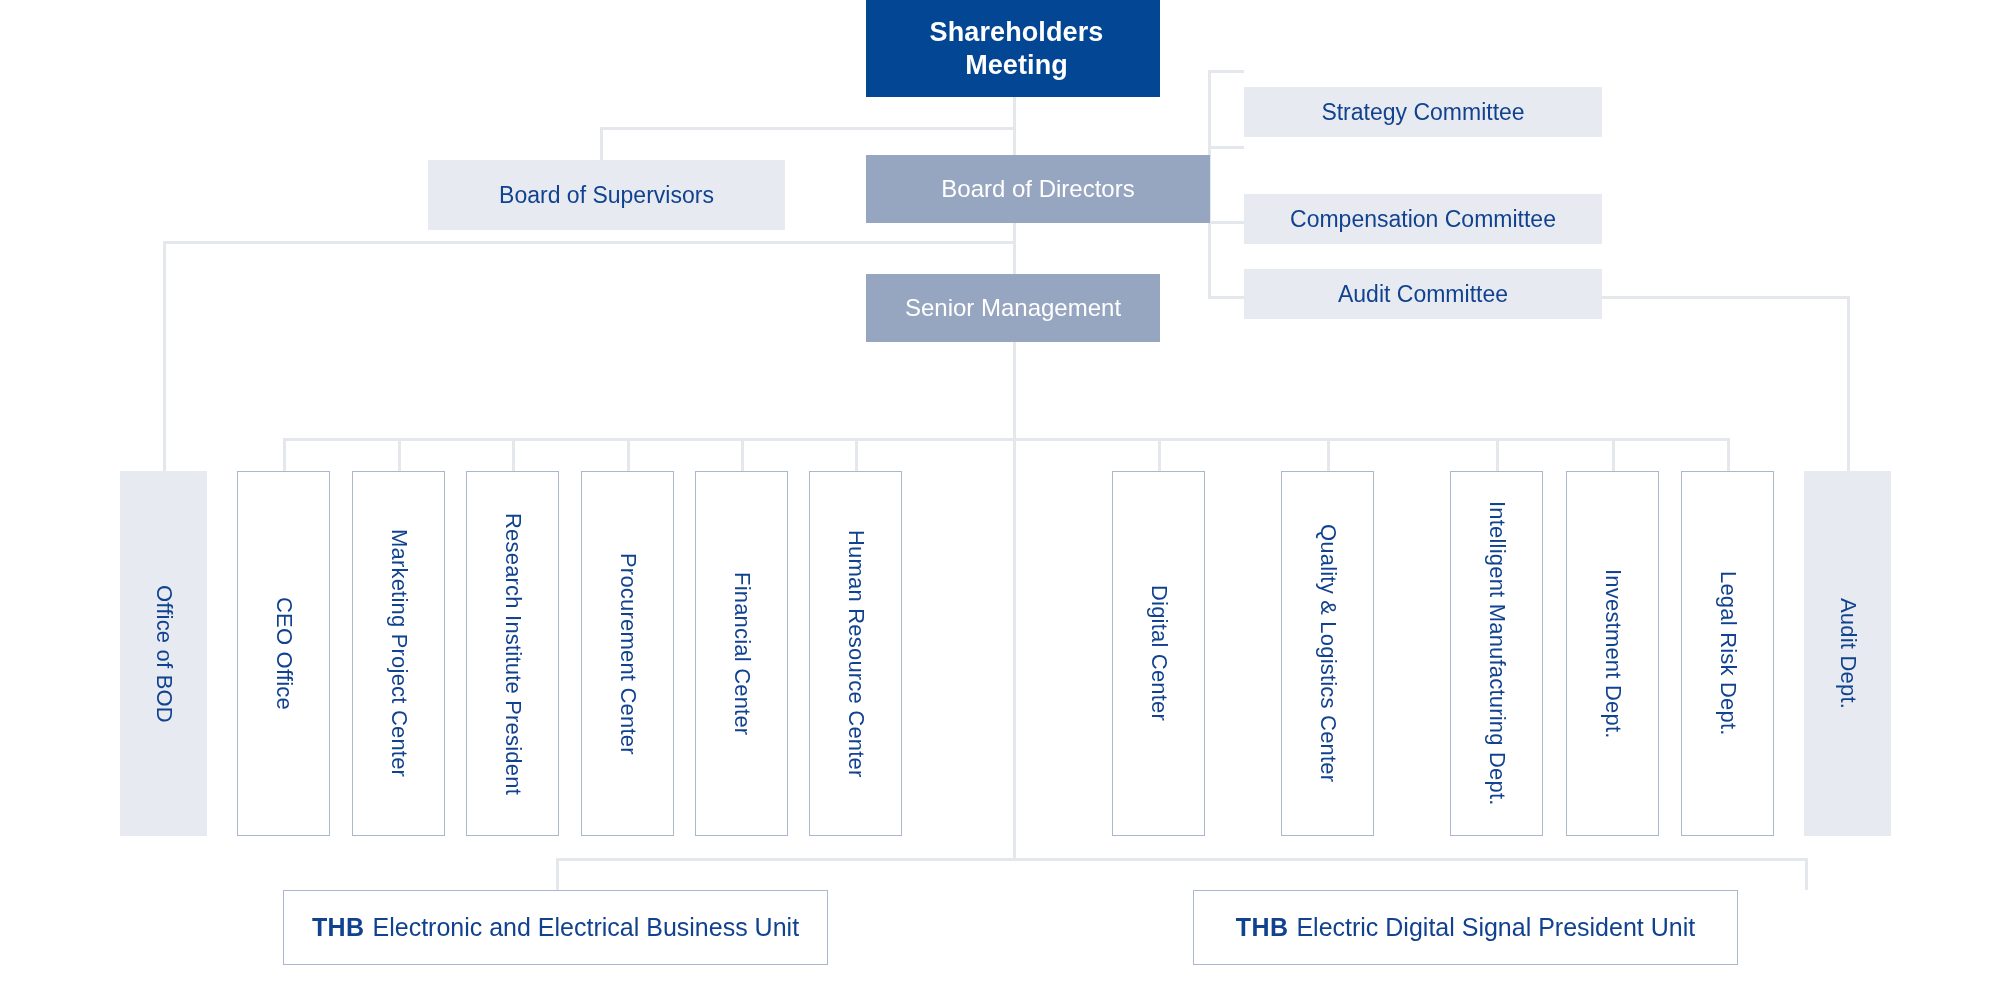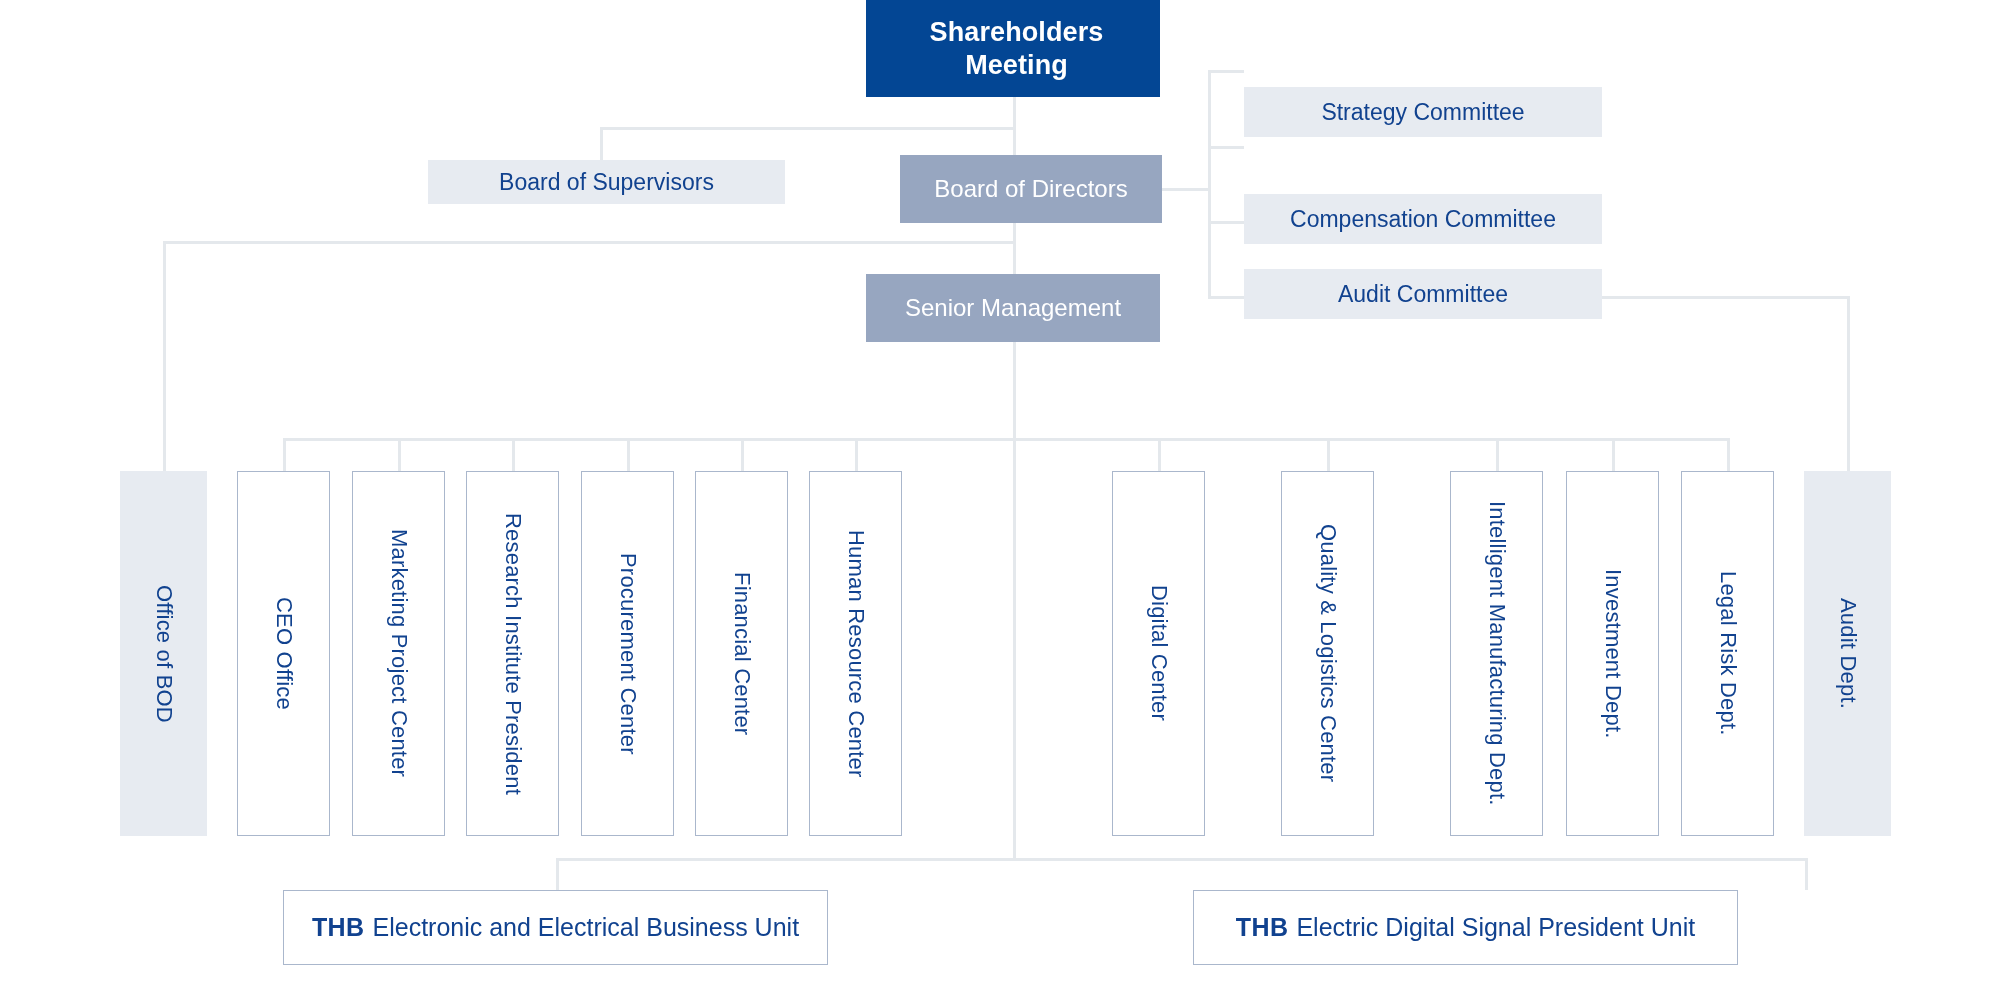--- a/index.html
+++ b/index.html
@@ -117,25 +117,25 @@
 
   <div class="ln h" style="left:556px;top:858px;width:1252px;"></div>
   <div class="ln v" style="left:556px;top:858px;height:32px;"></div>
   <div class="ln v" style="left:1805px;top:858px;height:32px;"></div>
 
   <div class="node primary" style="left:866px;top:0px;width:294px;height:97px;flex-direction:column;padding-left:7px;">
     <span>Shareholders</span>
     <span>Meeting</span>
   </div>
 
-  <div class="node light" style="left:428px;top:160px;width:357px;height:44px;">
+  <div class="node light" style="left:428px;top:160px;width:357px;height:70px;">
     <span>Board of Supervisors</span>
   </div>
 
-  <div class="node mid" style="left:866px;top:155px;width:262px;height:68px;margin-left:34px;">
+  <div class="node mid" style="left:866px;top:155px;width:344px;height:68px;">
     <span>Board of Directors</span>
   </div>
 
   <div class="node mid" style="left:866px;top:274px;width:294px;height:68px;text-align:center;">
     <span>Senior Management</span>
   </div>
 
   <div class="node light" style="left:1244px;top:45px;width:358px;height:50px;margin-top:42px;">
     <span>Strategy Committee</span>
   </div>

